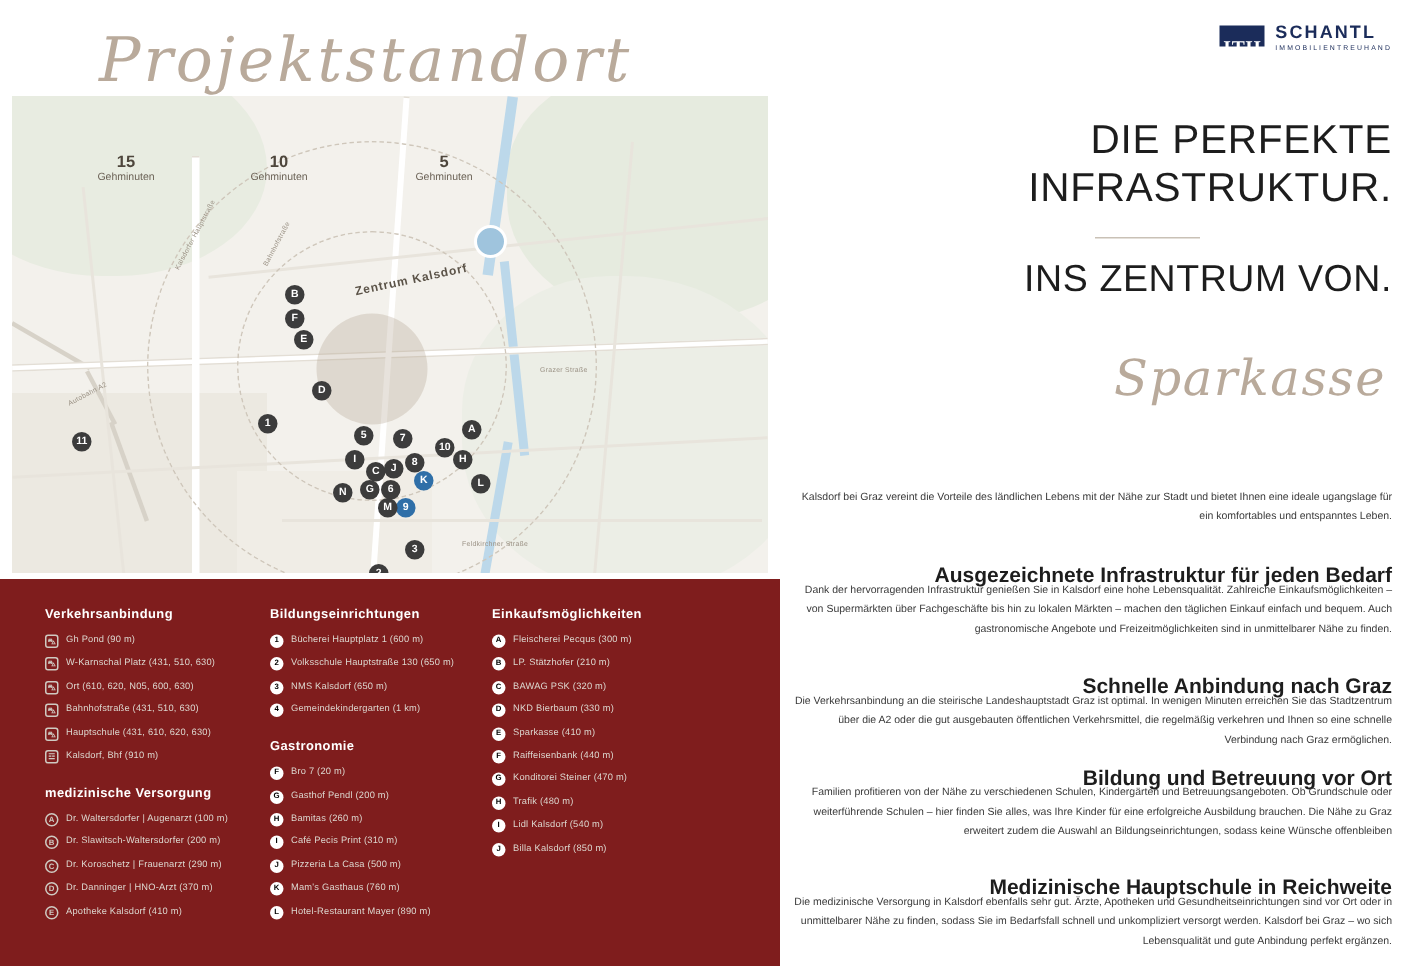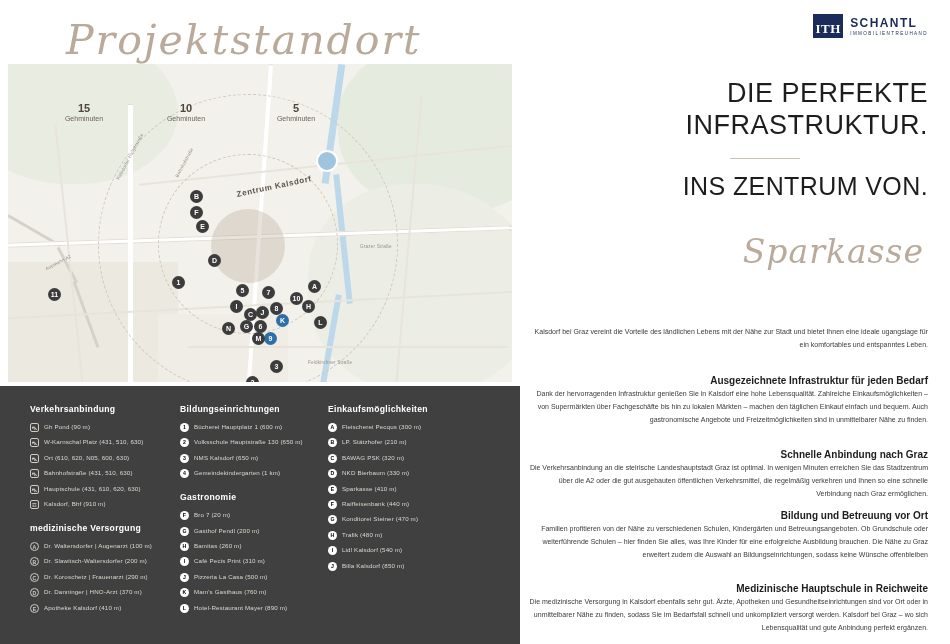--- a/index.html
+++ b/index.html
@@ -74,21 +74,21 @@
     font-size: 7px; line-height: 13px; text-align: center;
     font-weight: 700;
   }
   .pin.blue { background:#2f6fa8; }
   .pin.lake { background:#9fc4dd; border:2px solid #fff; width:22px; height:22px; }
 
   
   .legend {
     position: absolute; left: 0px; top: 386px;
     width: 520px; height: 258px;
-    background: #404040;
+    background: #7f1d1d;
     color: #fff;
     padding: 18px 22px 10px 30px;
   }
   .legend-cols { display: flex; gap: 0px; }
   .legend-col { width: 150px; }
   .legend-col.c2 { width: 148px; }
   .legend-col.c3 { width: 160px; }
   .legend-h {
     font-size: 8.6px; font-weight: 700; letter-spacing: .3px;
     margin-bottom: 9px; color: #fff;
@@ -106,21 +106,21 @@
     font-size: 5.2px; line-height: 9px; text-align: center; font-weight: 700;
   }
   .badge.sq { border-radius: 2px; background: transparent; border:1px solid #cfcac2; color:#cfcac2; }
   .badge.ol { background: transparent; border: 1px solid #cfcac2; color: #cfcac2; }
 
   
   .right { position: absolute; left: 525px; top: 0; width: 425px; height: 644px; }
 
   .logo { position: absolute; right: 22px; top: 14px; display: flex; align-items: center; gap: 7px; }
   .logo-mark {
-    width: 30px; height: 24px; background: #1b2c5a; color: #fff;
+    width: 30px; height: 14px; background: #1b2c5a; color: #fff;
     font-size: 13px; font-weight: 700; letter-spacing: .5px;
     text-align: center; line-height: 30px; font-family: "Liberation Serif", serif; margin-left: 36px;
   }
   .logo-txt-1 { font-size: 12px; font-weight: 700; color: #1b2c5a; letter-spacing: 1.4px; font-family:"Liberation Sans",sans-serif; }
   .logo-txt-2 { font-size: 4.6px; color: #1b2c5a; letter-spacing: 1.4px; margin-top: 1px; }
 
   .r-title {
     position: absolute; right: 22px; top: 78px; width: 400px;
     text-align: right;
     font-size: 27px; line-height: 1.18;
@@ -143,21 +143,21 @@
     font-family: "DejaVu Serif", serif; font-style: italic;
     font-size: 33px; color: #b9aa9b; letter-spacing: 1px;
   }
 
   .r-body {
     position: absolute; right: 22px; width: 400px;
     text-align: right; font-size: 7px; line-height: 1.85; color: #3a3a3a;
   }
   .r-h {
     position: absolute; right: 22px; width: 400px;
-    text-align: right; font-size: 10px; font-weight: 700; color: #1d1d1d;
+    text-align: right; font-size: 14px; font-weight: 700; color: #1d1d1d;
   }
 </style>
 </head>
 <body>
 
 <div class="page">
 
   <div class="left">
 
     <div class="headline-script">Projektstandort</div>

